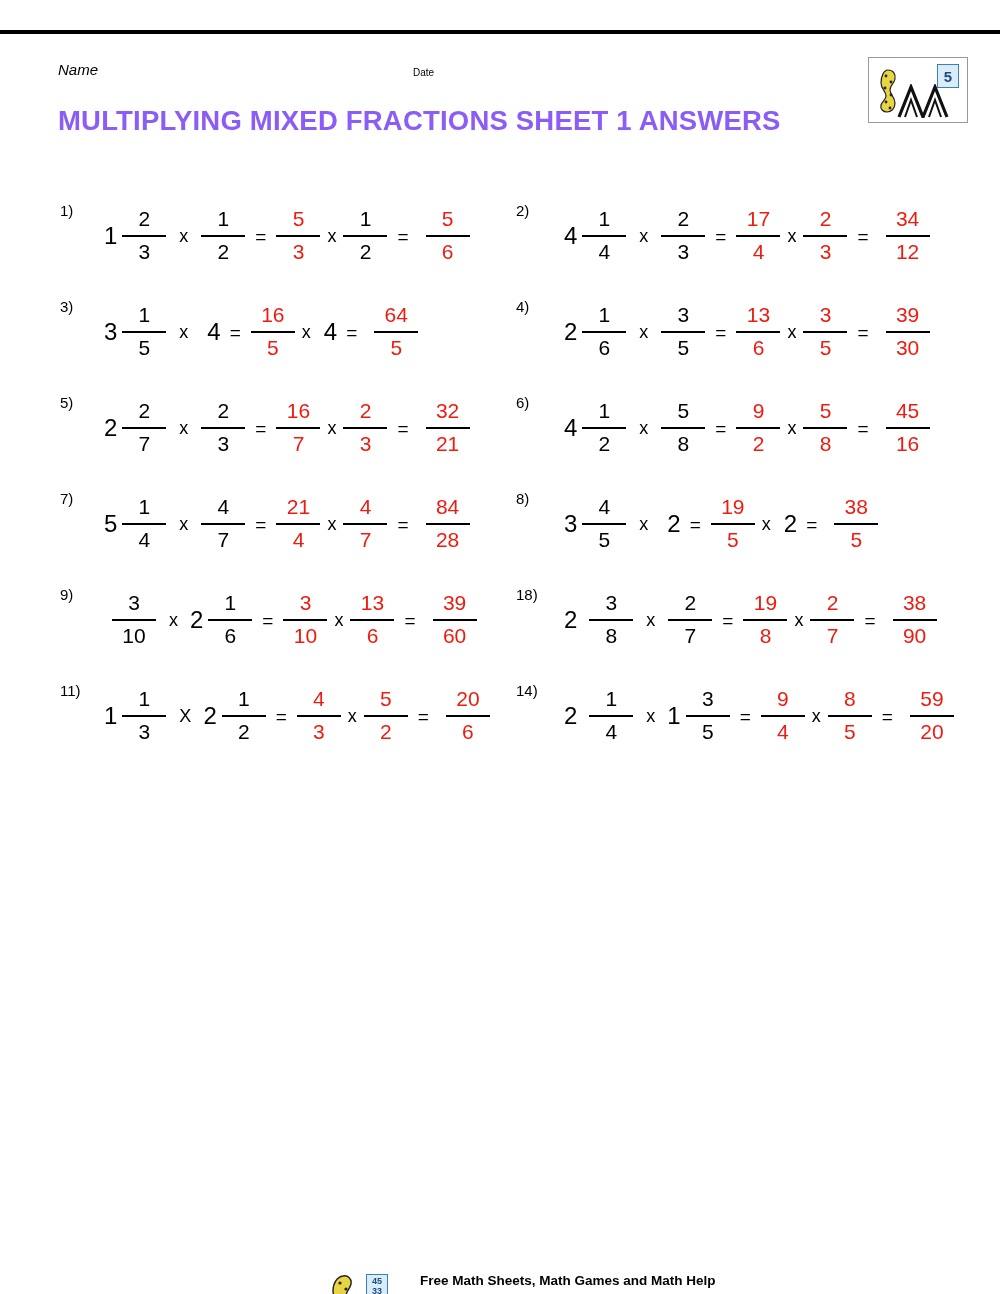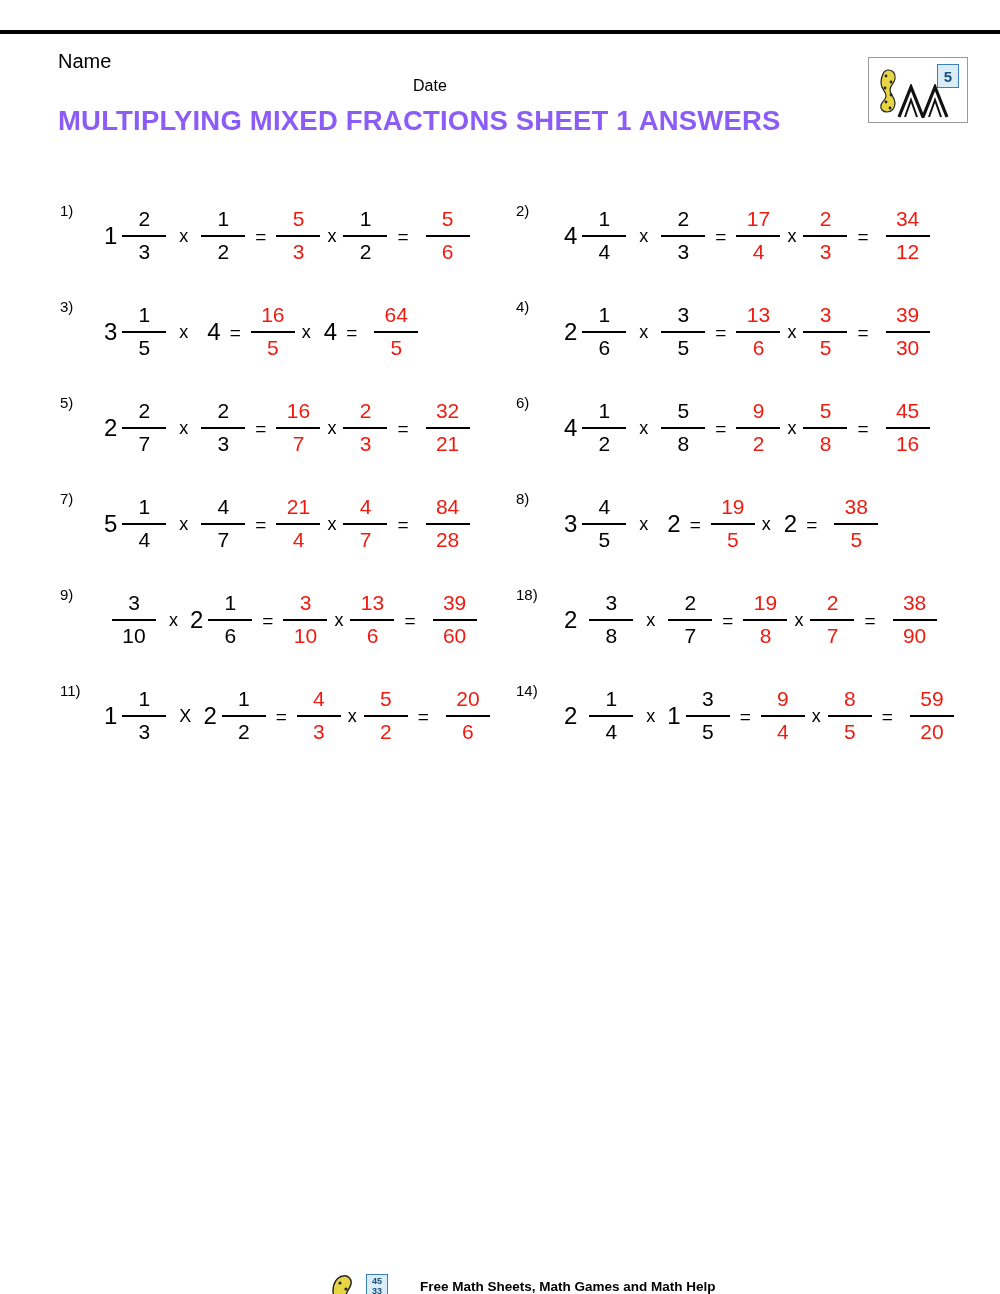--- a/index.html
+++ b/index.html
@@ -16,27 +16,28 @@
     overflow: hidden;
   }
   .top-rule {
     position: absolute;
     left: 0; top: 30px;
     width: 1000px; height: 4px;
     background: #000;
   }
   .hdr-name {
     position: absolute;
-    left: 58px; top: 50px;
-    font-size: 20px;
+    left: 58px; top: 61px;
+    font-size: 15px;
+    font-style: italic;
   }
   .hdr-date {
     position: absolute;
-    left: 413px; top: 77px;
-    font-size: 16px;
+    left: 413px; top: 67px;
+    font-size: 10px;
   }
   .title {
     position: absolute;
     left: 58px; top: 105px;
     font-size: 27.5px;
     font-weight: bold;
     color: #8b5cf6;
     letter-spacing: 0.2px;
     white-space: nowrap;
   }
@@ -150,21 +151,21 @@
 
   
   .footer {
     position: absolute;
     left: 0; bottom: 26px;
     width: 1000px;
     text-align: center;
   }
   .footer-tag {
     position: absolute;
-    left: 420px; top: 11px;
+    left: 420px; top: 5px;
     font-size: 13.5px;
     font-weight: bold;
   }
   .footer-logo {
     position: absolute;
     left: 327px; top: 4px;
     width: 60px; height: 62px;
   }
   .footer-badge {
     position: absolute;

